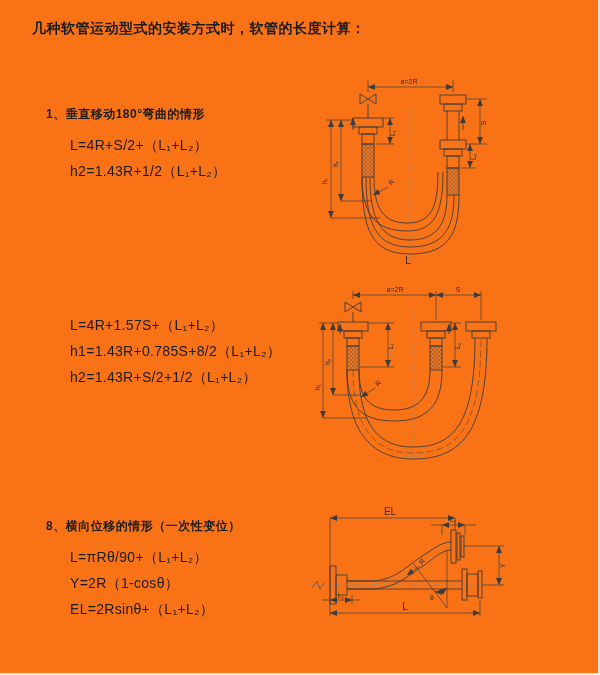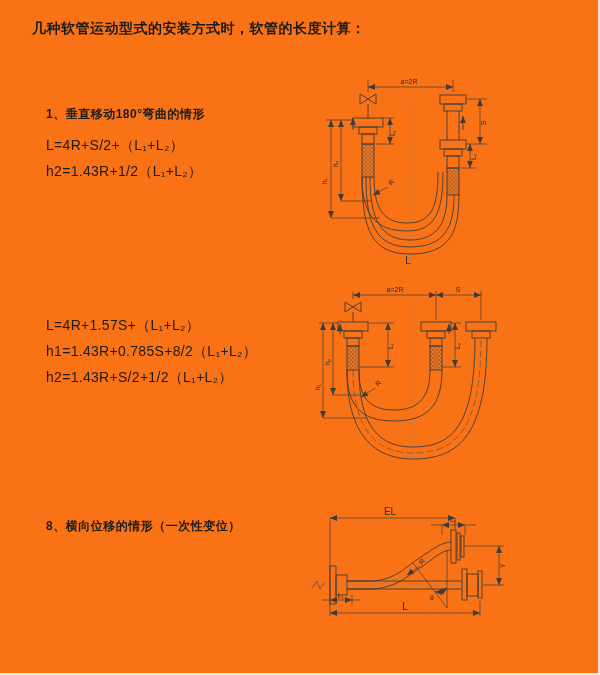--- a/index.html
+++ b/index.html
@@ -7,21 +7,21 @@
     width:600px;height:675px;background:#ffffff;overflow:hidden;position:relative;
     font-family:"Liberation Sans","DejaVu Sans",sans-serif;color:#1c1c1c;
   }
   .page{position:absolute;left:0;top:0;width:600px;height:675px;background:#f97316;}
   .title{
     position:absolute;left:32px;top:20px;font-size:14px;font-weight:bold;
     letter-spacing:0.5px;white-space:nowrap;
   }
   .section{position:absolute;left:46px;}
   .sec-heading{font-size:12px;font-weight:bold;letter-spacing:0.5px;white-space:nowrap;}
-  .formulas{margin-top:9px;}
+  .formulas{margin-top:9px;margin-left:24px;}
   .formula{font-size:14px;line-height:26px;white-space:nowrap;letter-spacing:0.3px;}
   #section-1{top:106px;}
   #section-2{top:303px;}
   #section-3{top:518px;}
   .diag{position:absolute;}
   #diag-1{left:310px;top:66px;}
   #diag-2{left:305px;top:282px;}
   #diag-3{left:295px;top:505px;}
   svg text{fill:#2e2e2e;}
   .dimtxt{font-size:6.5px;}
@@ -48,20 +48,25 @@
   <div class="section" id="section-2">
     <div class="formulas">
       <div class="formula">L=4R+1.57S+（L₁+L₂）</div>
       <div class="formula">h1=1.43R+0.785S+8/2（L₁+L₂）</div>
       <div class="formula">h2=1.43R+S/2+1/2（L₁+L₂）</div>
     </div>
   </div>
 
   <div class="section" id="section-3">
     <div class="sec-heading">8、横向位移的情形（一次性变位）</div>
+    <div class="formulas">
+      <div class="formula">L=πRθ/90+（L₁+L₂）</div>
+      <div class="formula">Y=2R（1-cosθ）</div>
+      <div class="formula">EL=2Rsinθ+（L₁+L₂）</div>
+    </div>
   </div>
 
   <svg id="diag-1" class="diag" width="290" height="205" viewBox="0 0 290 205">
     <defs>
       <marker id="ae1" markerWidth="9" markerHeight="8" refX="7" refY="3" orient="auto" markerUnits="userSpaceOnUse">
         <path d="M0,0 L7,3 L0,6 Z" fill="#3c3c3c"></path>
       </marker>
       <marker id="as1" markerWidth="9" markerHeight="8" refX="7" refY="3" orient="auto-start-reverse" markerUnits="userSpaceOnUse">
         <path d="M0,0 L7,3 L0,6 Z" fill="#3c3c3c"></path>
       </marker>

